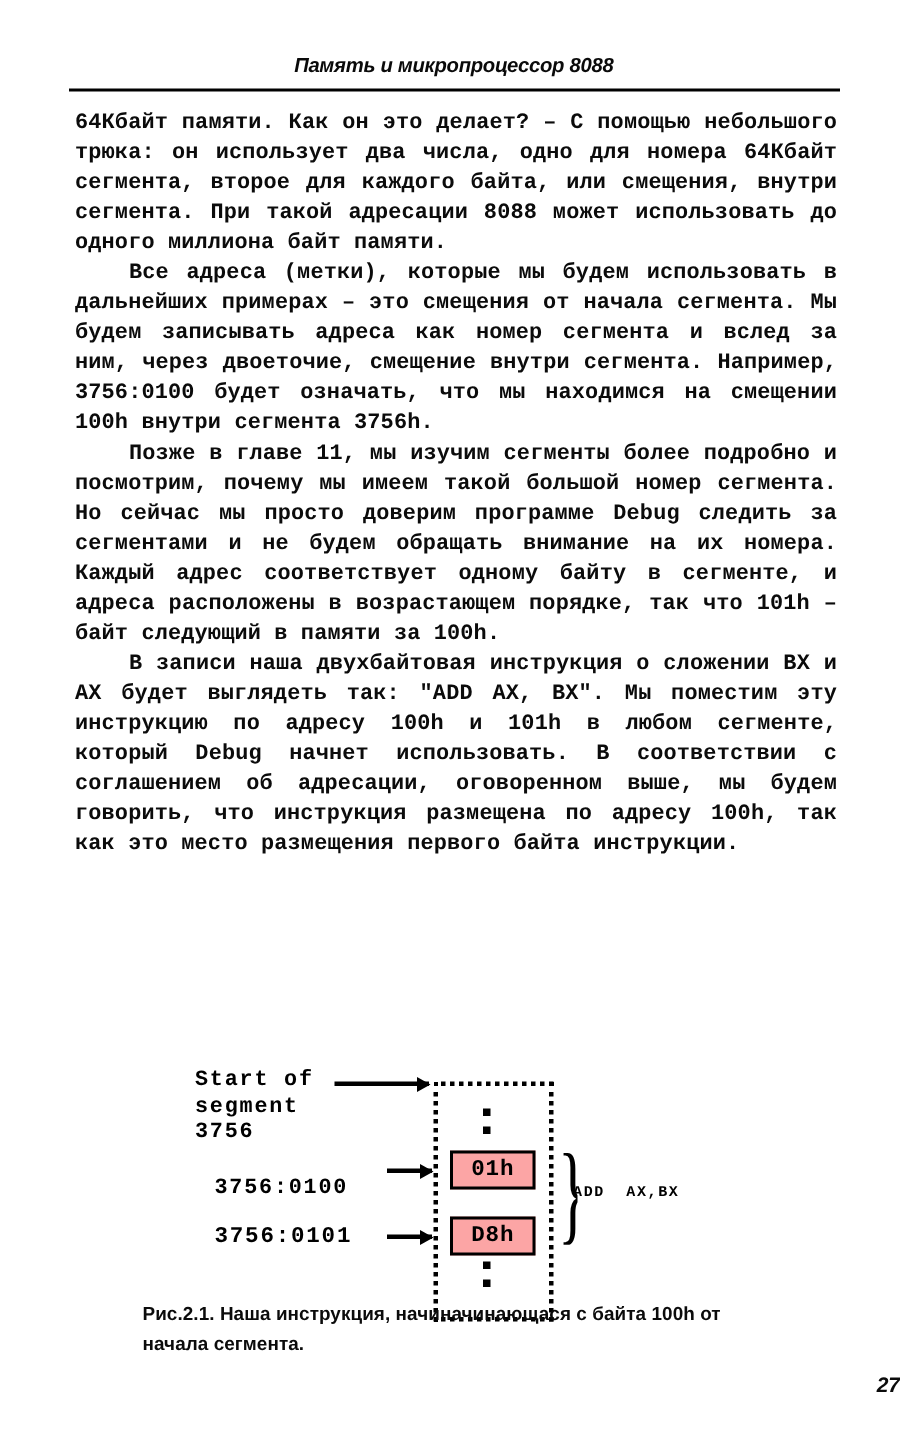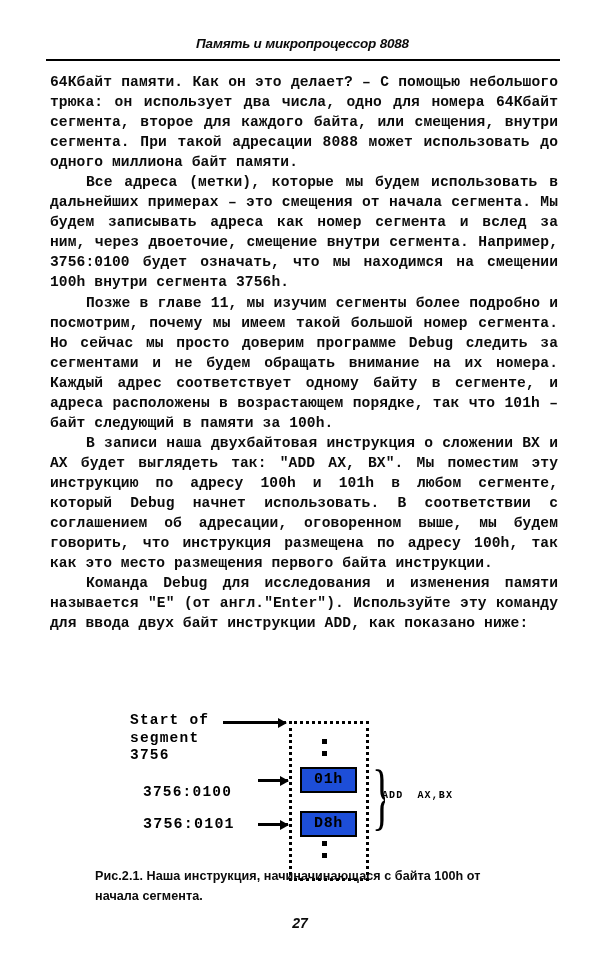--- a/index.html
+++ b/index.html
@@ -175,21 +175,21 @@
     width: 57px;
     height: 26px;
     border: 2.5px solid #000;
     box-sizing: border-box;
     text-align: center;
     font-family: "Liberation Mono", "DejaVu Sans Mono", monospace;
     font-weight: bold;
     font-size: 15px;
     line-height: 22px;
     letter-spacing: 0.6px;
-    background: #1d4ed8;
+    background: #fca5a5;
   }
   .byte-1 { top: 63px; }
   .byte-2 { top: 107px; }
 
   
   .brace {
     position: absolute;
     left: 372px;
     top: 60px;
     width: 13px;
@@ -229,42 +229,41 @@
     color: #0b0b0b;
     letter-spacing: 0.05px;
   }
 
   
   .folio {
     position: absolute;
     top: 915px;
     left: 0;
     width: 600px;
-    text-align: center;
+    text-align: right;
     font-family: "Liberation Sans", sans-serif;
     font-weight: bold;
     font-style: italic;
     font-size: 14px;
     color: #0b0b0b;
   }
 </style>
 </head>
 <body>
 
 <div class="page">
 
   <div class="running-head">Память и микропроцессор 8088</div>
   <div class="head-rule"></div>
 
   <div class="body-text">
     <p class="first ragged">64Кбайт памяти. Как он это делает? – С помощью небольшого трюка: он использует два числа, одно для номера 64Кбайт сегмента, второе для каждого байта, или смещения, внутри сегмента. При такой адресации 8088 может использовать до одного миллиона байт памяти.</p>
     <p class="ragged">Все адреса (метки), которые мы будем использовать в дальнейших примерах – это смещения от начала сегмента. Мы будем записывать адреса как номер сегмента и вслед за ним, через двоеточие, смещение внутри сегмента. Например, 3756:0100 будет означать, что мы находимся на смещении 100h внутри сегмента 3756h.</p>
     <p class="ragged">Позже в главе 11, мы изучим сегменты более подробно и посмотрим, почему мы имеем такой большой номер сегмента. Но сейчас мы просто доверим программе Debug следить за сегментами и не будем обращать внимание на их номера. Каждый адрес соответствует одному байту в сегменте, и адреса расположены в возрастающем порядке, так что 101h – байт следующий в памяти за 100h.</p>
     <p class="ragged">В записи наша двухбайтовая инструкция о сложении BX и AX будет выглядеть так: "ADD AX, BX". Мы поместим эту инструкцию по адресу 100h и 101h в любом сегменте, который Debug начнет использовать. В соответствии с соглашением об адресации, оговоренном выше, мы будем говорить, что инструкция размещена по адресу 100h, так как это место размещения первого байта инструкции.</p>
-    <p class="ragged">Команда Debug для исследования и изменения памяти называется "E" (от англ."Enter"). Используйте эту команду для ввода двух байт инструкции ADD, как показано ниже:</p>
   </div>
 
   <div class="figure">
 
     <div class="lbl-start mono"><span>Start of</span><br><span>segment</span><br><span>3756</span></div>
 
     <div class="arrow arrow-start"></div>
 
     <div class="lbl-addr1 mono">3756:0100</div>
     <div class="arrow arrow-a1"></div>

